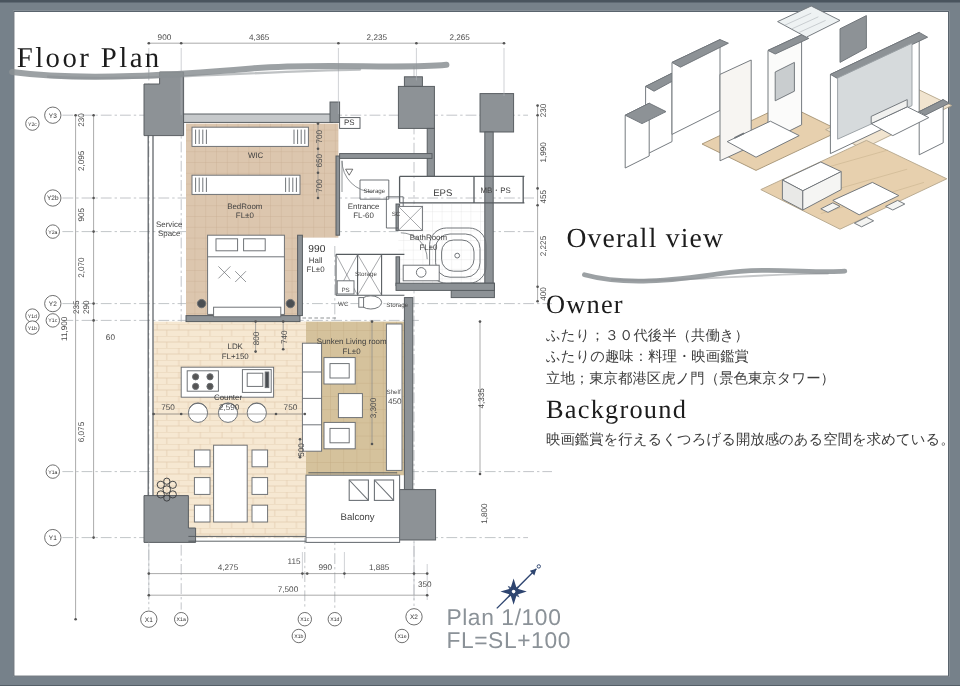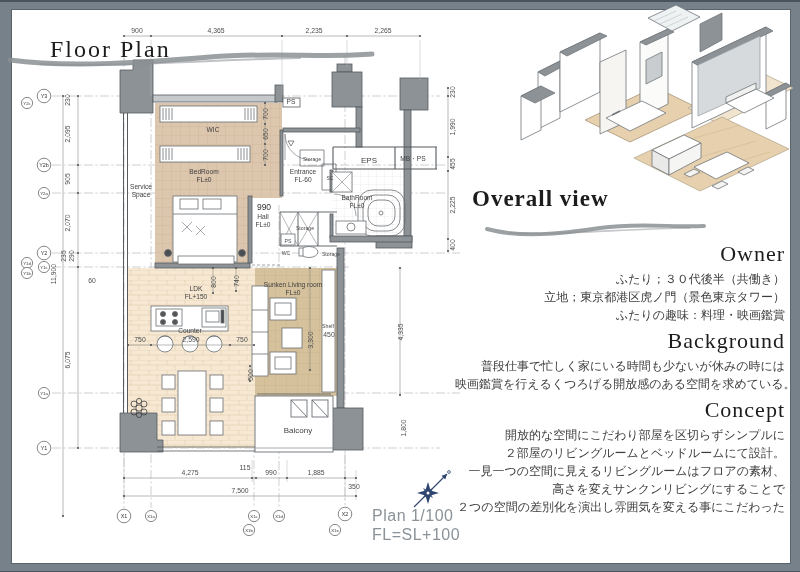--- a/index.html
+++ b/index.html
@@ -3,30 +3,30 @@
 <meta charset="utf-8">
 <style>
   html,body{margin:0;padding:0;background:#555;}
   .stage{position:relative;width:800px;height:572px;background:var(--frame,#76818a);overflow:hidden;
          font-family:"Liberation Sans",sans-serif;box-shadow:inset 0 2px 0 #49545e, inset 0 -1px 0 #49545e;}
   .page{position:absolute;left:11px;top:9px;width:778px;height:553px;background:var(--page,#fff);
         border:1px solid #5a646d;}
   .abs{position:absolute;}
   
   .h-title{left:14px;top:36px;font-family:"Liberation Serif","DejaVu Serif",serif;
-           font-size:24px;letter-spacing:2px;color:var(--heading,#1c1c1c);margin-left:36px;}
+           font-size:24px;letter-spacing:2px;color:var(--heading,#1c1c1c);}
   .h-overall{left:472px;top:186px;font-family:"Liberation Serif","DejaVu Serif",serif;
-             font-size:23px;letter-spacing:1px;color:var(--heading,#1c1c1c);font-weight:bold;}
+             font-size:23px;letter-spacing:1px;color:var(--heading,#1c1c1c);}
   
-  .info{left:455px;top:237px;width:330px;text-align:right;color:var(--body-text,#3d3d3d);}
+  .info{left:455px;top:237px;width:330px;text-align:left;color:var(--body-text,#3d3d3d);}
   .info h2{font-family:"Liberation Serif","DejaVu Serif",serif;font-size:22px;font-weight:normal;
            letter-spacing:1px;color:var(--heading,#1c1c1c);margin:4px 0 3px 0;}
   .jl{font-size:12px;line-height:18px;white-space:nowrap;}
   
-  .scale-blk{left:372px;top:506px;color:var(--scale-text,#8b9298);font-size:16px;line-height:19px;letter-spacing:.5px;}
+  .scale-blk{left:372px;top:506px;color:var(--scale-text,#8b9298);font-size:19px;line-height:19px;letter-spacing:.5px;}
   
   svg text{font-family:"Liberation Sans",sans-serif;}
   .pd{font-size:6.8px;fill:var(--dim,#4c4c4c);text-anchor:middle;}
   .pr{font-size:6.6px;fill:#3f3f3f;text-anchor:middle;}
   .pt{font-size:5.2px;fill:#4a4a4a;text-anchor:middle;}
   .pb{font-size:8px;fill:#3f3f3f;text-anchor:middle;}
   .ph{font-size:8.5px;fill:#333;text-anchor:middle;}
   .gb-t{font-size:5.4px;fill:#333;text-anchor:middle;}
   .gb-ts{font-size:4.3px;fill:#333;text-anchor:middle;}
 </style>
@@ -418,35 +418,26 @@
       </g>
   </svg>
 
   <div class="abs h-title">Floor Plan</div>
   <div class="abs h-overall">Overall view</div>
 
   <div class="abs info">
     <section>
       <h2>Owner</h2>
       <div class="jl">ふたり；３０代後半（共働き）</div>
+      <div class="jl">ふたりの趣味：料理・映画鑑賞</div>
       <div class="jl">立地；東京都港区虎ノ門（景色東京タワー）</div>
-      <div class="jl">ふたりの趣味：料理・映画鑑賞</div>
     </section>
     <section>
       <h2>Background</h2>
-      <div class="jl">普段仕事で忙しく家にいる時間も少ないが休みの時には</div>
       <div class="jl">映画鑑賞を行えるくつろげる開放感のある空間を求めている。</div>
-    </section>
-    <section>
-      <h2>Concept</h2>
-      <div class="jl">開放的な空間にこだわり部屋を区切らずシンプルに</div>
-      <div class="jl">２部屋のリビングルームとベッドルームにて設計。</div>
-      <div class="jl">一見一つの空間に見えるリビングルームはフロアの素材、</div>
-      <div class="jl">高さを変えサンクンリビングにすることで</div>
-      <div class="jl">２つの空間の差別化を演出し雰囲気を変える事にこだわった</div>
     </section>
   </div>
 
   <div class="abs scale-blk">
     <div>Plan 1/100</div>
     <div>FL=SL+100</div>
   </div>
 </div>
 
 </body></html>

